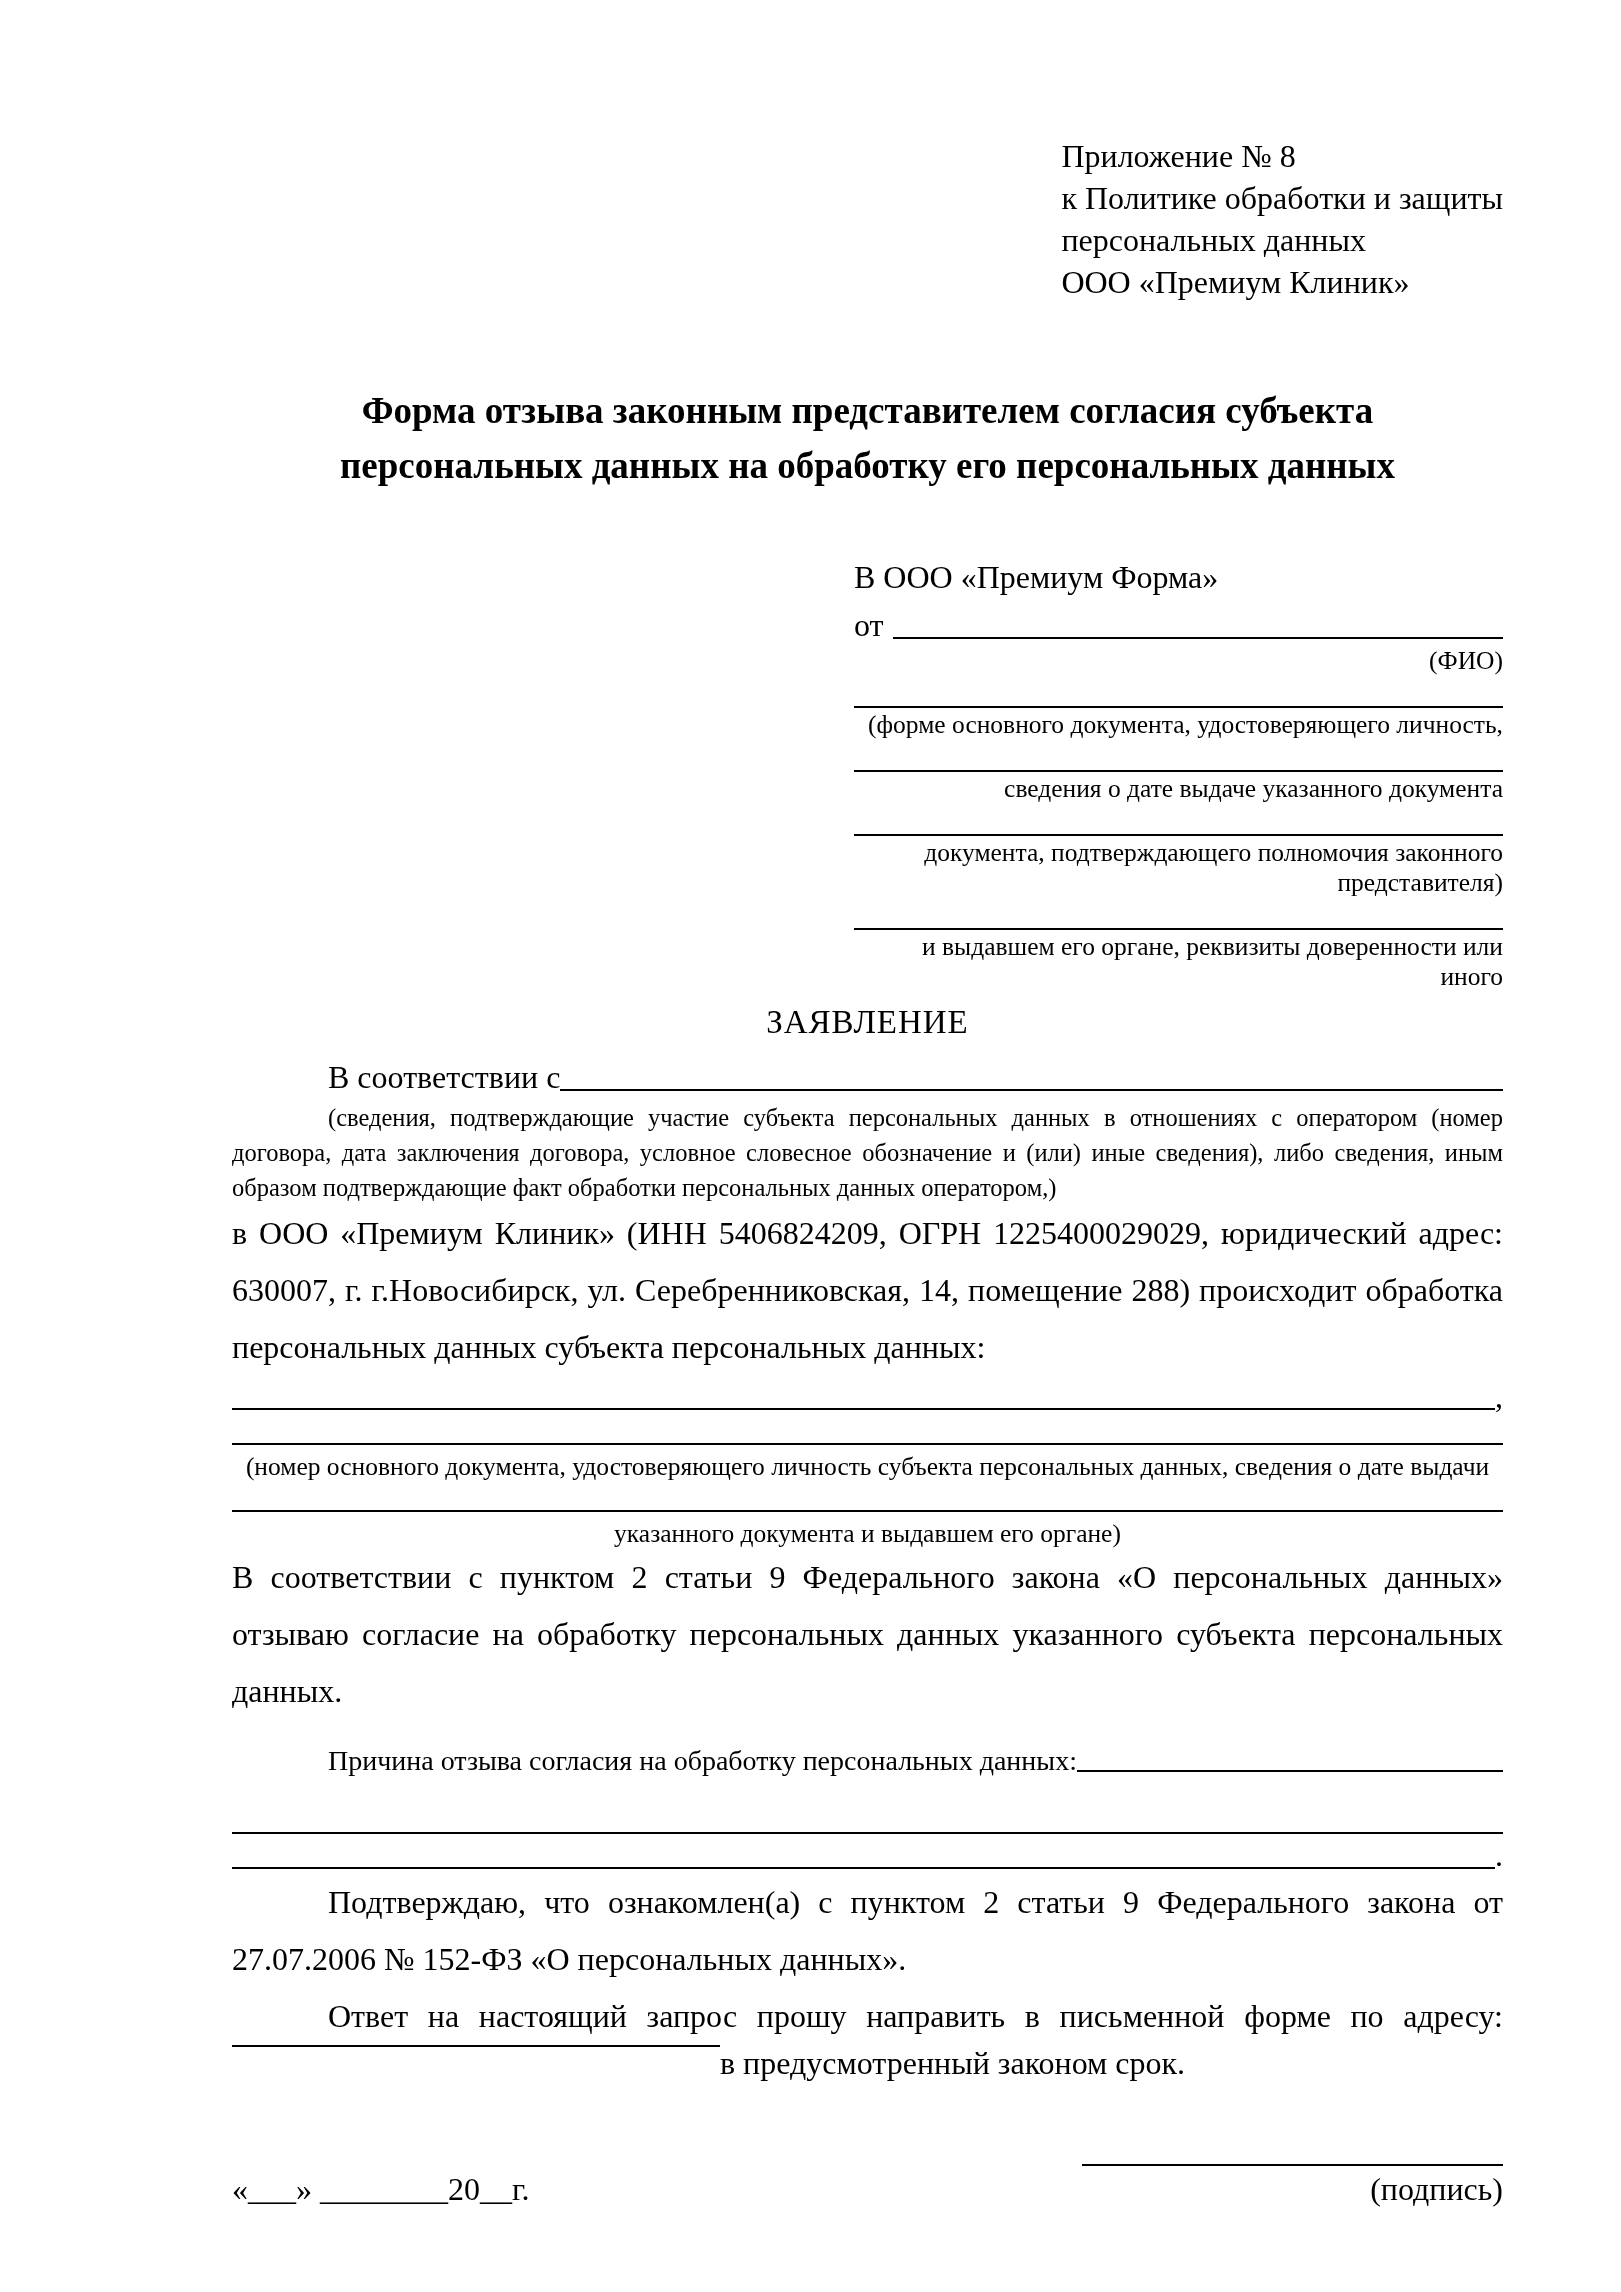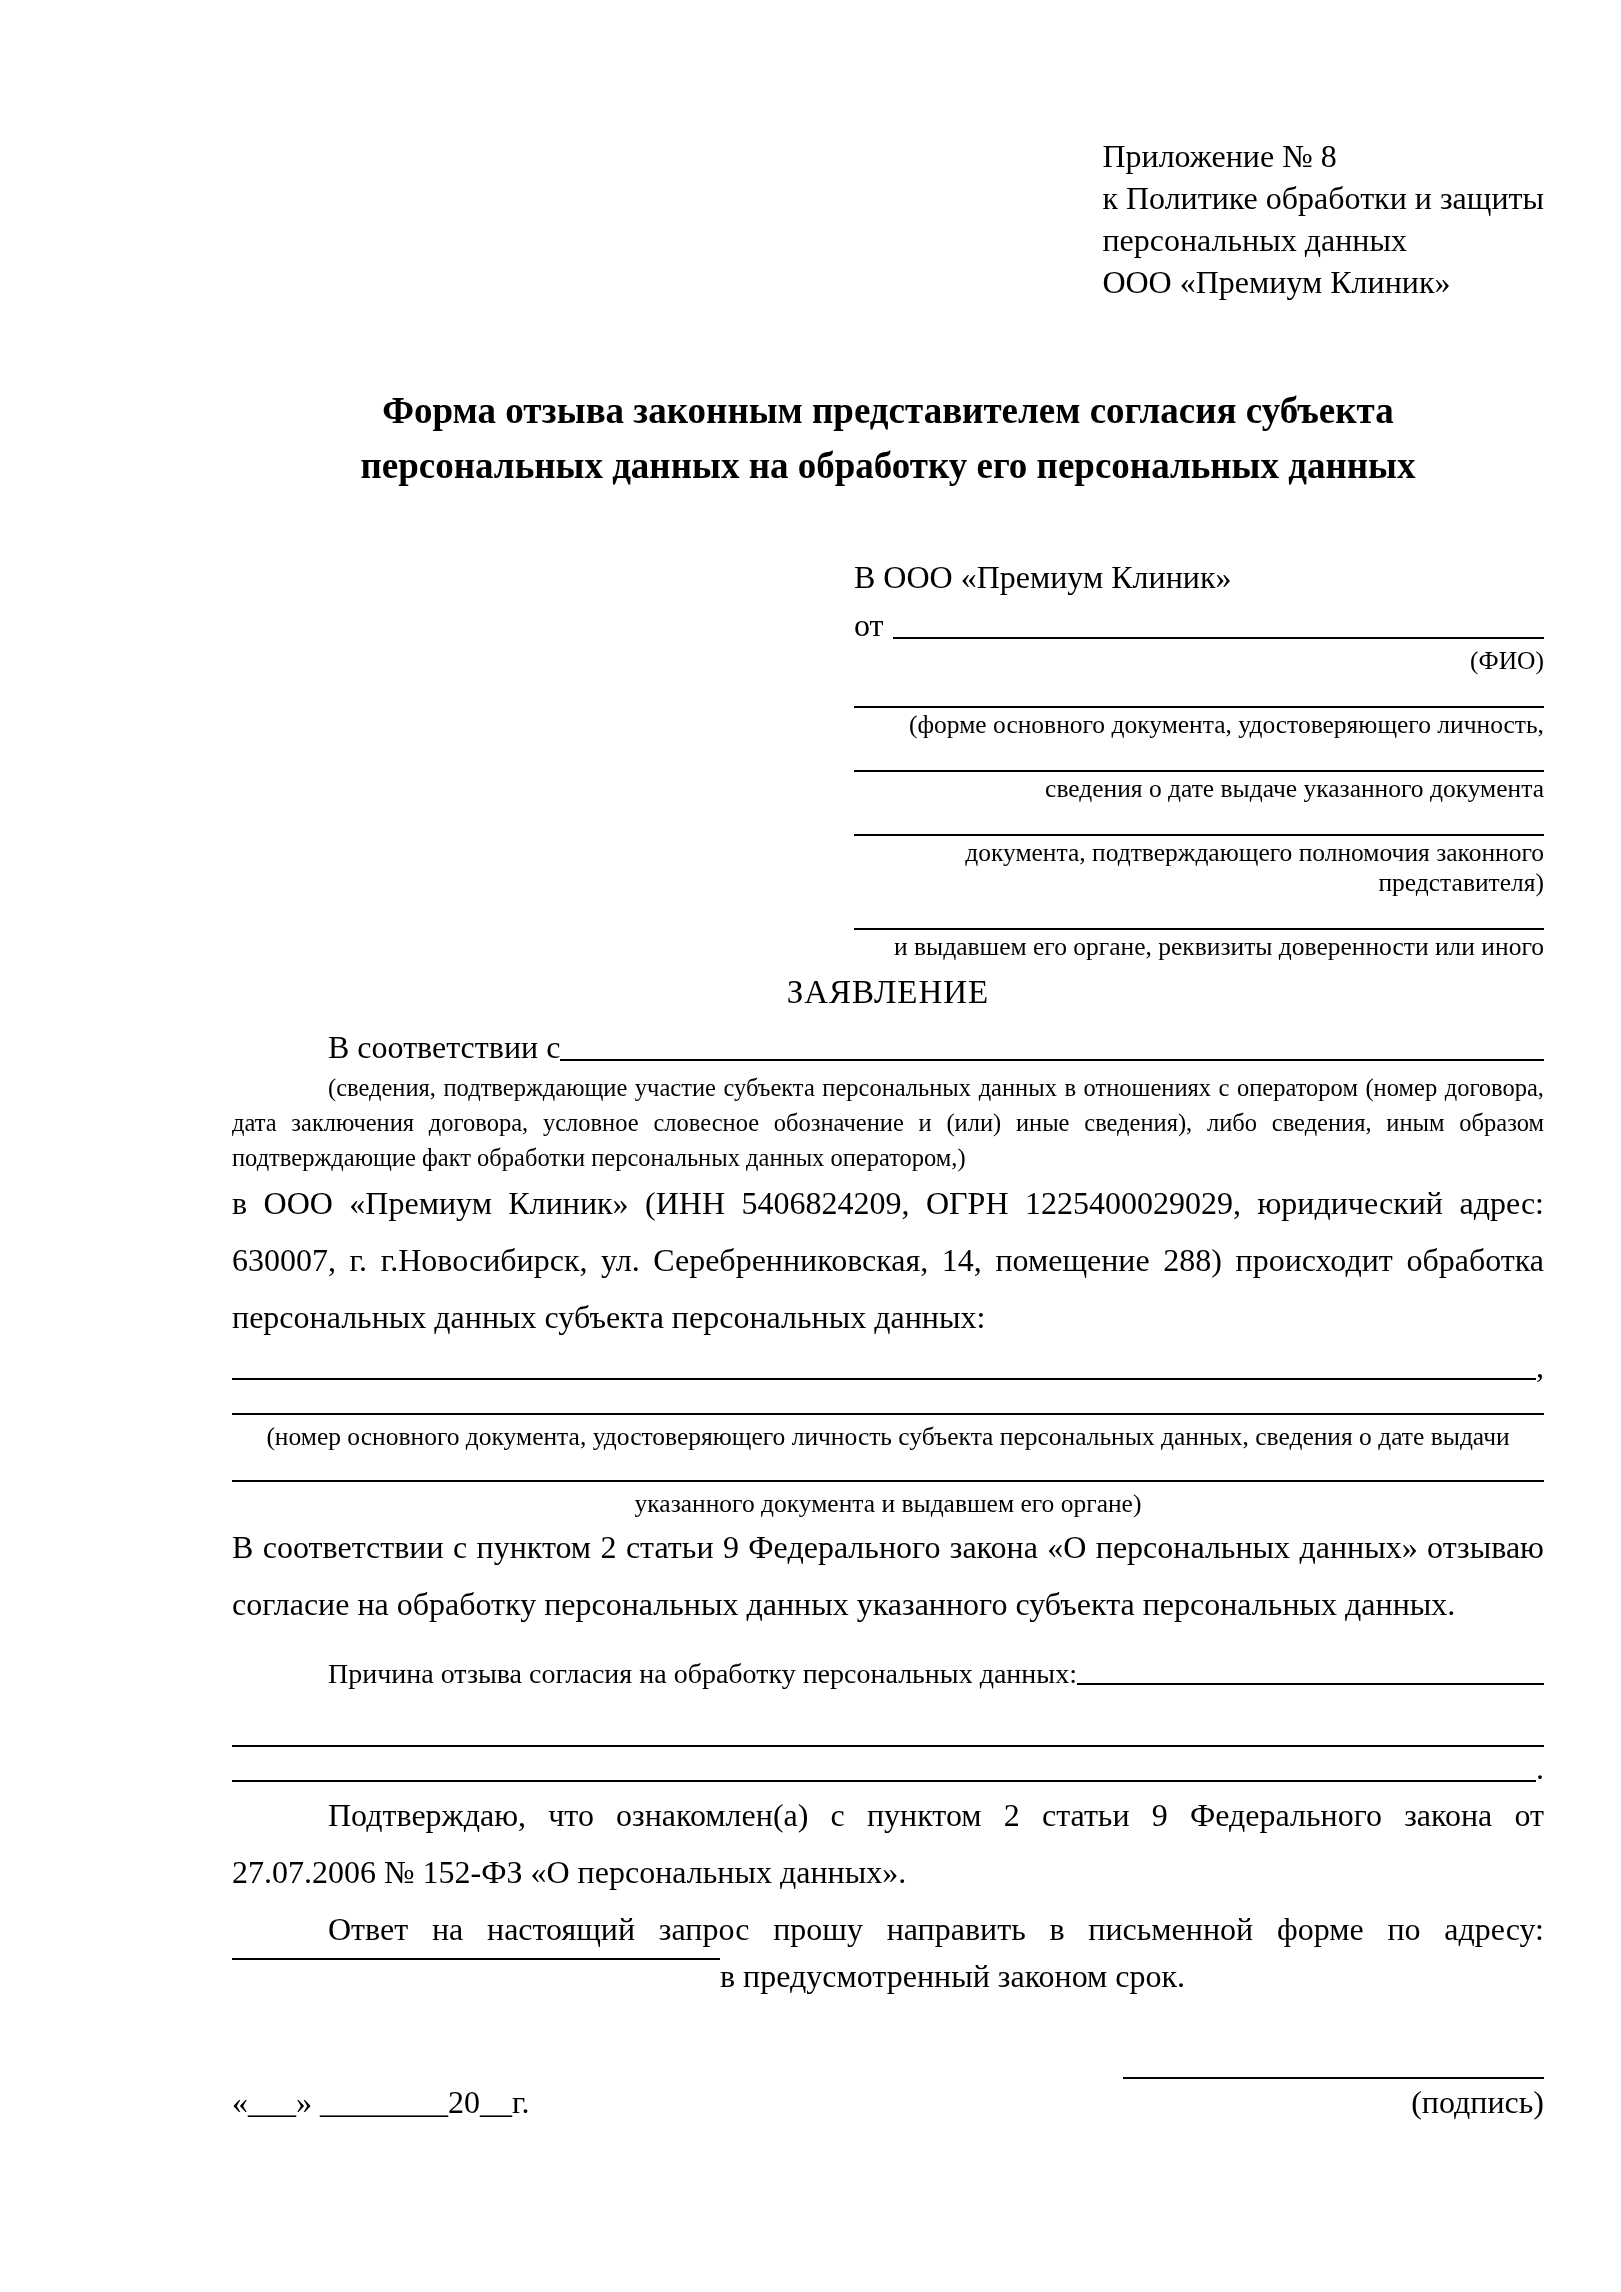--- a/index.html
+++ b/index.html
@@ -2,21 +2,21 @@
 <html><head>
 <meta charset="utf-8">
 <style>
   html,body{margin:0;padding:0;background:#fff;}
   .page{
     position:relative;
     width:1621px;height:2293px;
     background:#ffffff;color:#000;
     font-family:"Liberation Serif","DejaVu Serif",serif;
     box-sizing:border-box;
-    padding:135px 77px 0 232px;
+    padding:135px 118px 0 232px;
     overflow:hidden;
   }
   .header{width:max-content;margin-left:auto;font-size:32px;line-height:42px;text-align:left;}
   .title{margin:80px auto 16px;max-width:1147px;text-align:center;font-weight:700;font-size:37px;line-height:55px;}
   .addressee{margin-top:63px;margin-left:622px;}
   .addr-org{font-size:32px;line-height:43px;}
   .from-row{display:flex;align-items:flex-end;height:45px;font-size:32px;}
   .from-row .fill-line{margin-left:9.8px;}
   .fill-line{flex:1;border-bottom:2.9px solid #000;margin-bottom:4.9px;}
   .cap{font-size:25.5px;line-height:30px;text-align:right;margin-top:2px;}
@@ -49,21 +49,21 @@
   <div class="header">
     <div>Приложение № 8</div>
     <div>к Политике обработки и защиты</div>
     <div>персональных данных</div>
     <div>ООО «Премиум Клиник»</div>
   </div>
 
   <div class="title">Форма отзыва законным представителем согласия субъекта персональных данных на обработку его персональных данных</div>
 
   <div class="addressee">
-    <div class="addr-org">В ООО «Премиум Клиник»</div>
+    <div class="addr-org">В ООО «Премиум Форма»</div>
     <div class="from-row">
       <span>от</span>
       <span class="fill-line"></span>
     </div>
     <div class="cap">(ФИО)</div>
 
     <div class="field">
       <div class="rule"></div>
       <div class="cap">(форме основного документа, удостоверяющего личность,</div>
     </div>

